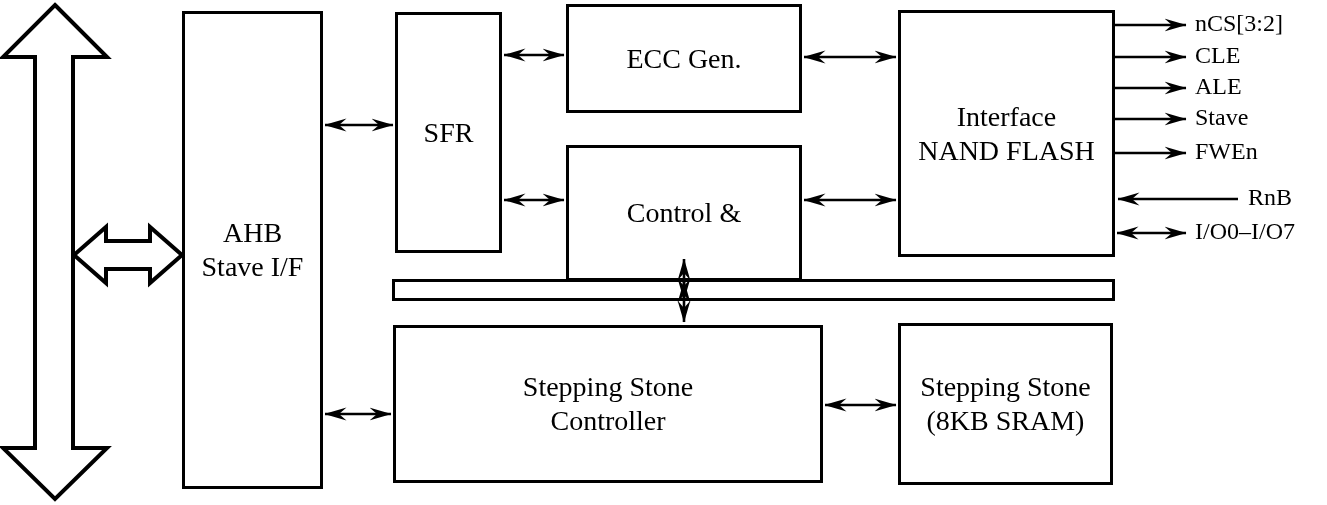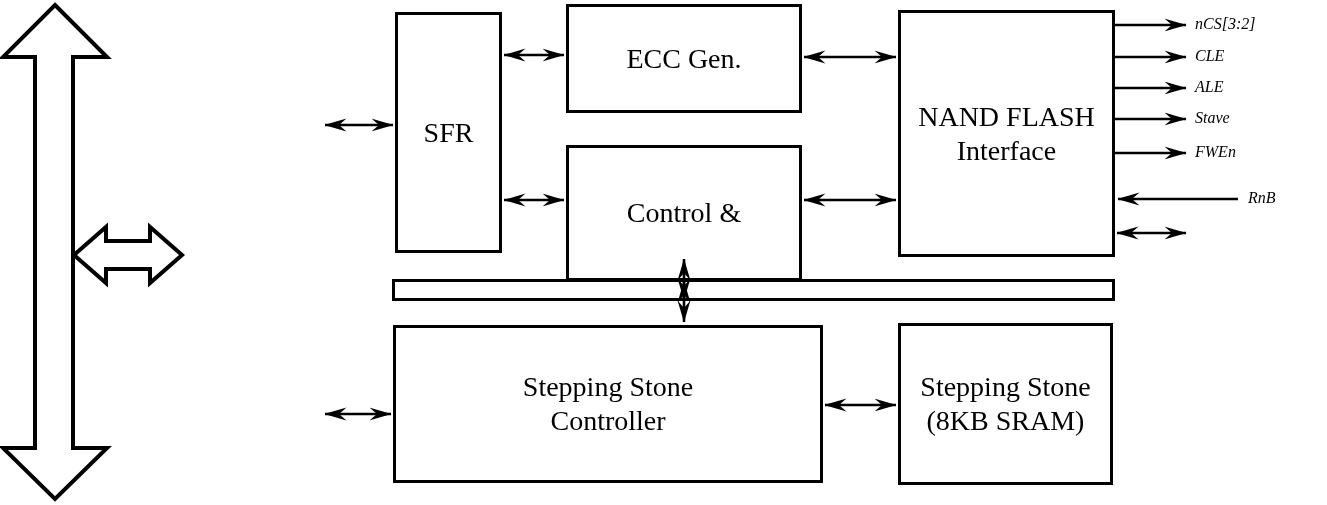--- a/index.html
+++ b/index.html
@@ -11,52 +11,56 @@
   .block{
     position:absolute;box-sizing:border-box;border:3px solid #000;background:#fff;
     display:flex;flex-direction:column;align-items:center;justify-content:center;
     font-size:28px;line-height:34px;text-align:center;z-index:1;
   }
   .busbar{
     position:absolute;box-sizing:border-box;border:3px solid #000;background:#fff;z-index:1;
   }
   .sig{
     position:absolute;transform:translateY(-54%);
-    font-size:16px;white-space:nowrap;z-index:3;font-style:italic;
+    font-size:24px;white-space:nowrap;z-index:3;
   }
   .sysbus-label{
     position:absolute;left:56px;top:255px;
     transform:translate(-50%,-50%) rotate(-90deg);
     font-size:27px;letter-spacing:1px;white-space:nowrap;z-index:2;
   }
   svg.overlay{position:absolute;left:0;top:0;z-index:2;}
   svg.overlay .conn{stroke:#000;stroke-width:2.6px;fill:none;}
   svg.overlay .outline{fill:#fff;stroke:#000;stroke-width:4px;stroke-linejoin:miter;}
 </style>
 </head>
 <body>
 
 <div class="canvas">
 
+  <div class="block" style="left:182px;top:11px;width:141px;height:478px">
+    <div>AHB</div>
+    <div>Stave I/F</div>
+  </div>
 
   <div class="block" style="left:395px;top:12px;width:107px;height:241px">
     <div>SFR</div>
   </div>
 
   <div class="block" style="left:566px;top:4px;width:236px;height:109px">
     <div>ECC Gen.</div>
   </div>
 
   <div class="block" style="left:566px;top:145px;width:236px;height:136px">
     <div>Control &amp;</div>
   </div>
 
   <div class="block" style="left:898px;top:10px;width:217px;height:247px">
+    <div>Interface</div>
     <div>NAND FLASH</div>
-    <div>Interface</div>
   </div>
 
   <div class="busbar" style="left:392px;top:279px;width:723px;height:22px"></div>
 
   <div class="block" style="left:393px;top:325px;width:430px;height:158px">
     <div>Stepping Stone</div>
     <div>Controller</div>
   </div>
 
   <div class="block" style="left:898px;top:323px;width:215px;height:162px">
@@ -65,20 +69,21 @@
   </div>
 
   <div class="sysbus-label">SYSTEM BUS</div>
 
   <div class="sig" style="top:25px;left:1195px">nCS[3:2]</div>
   <div class="sig" style="top:57px;left:1195px">CLE</div>
   <div class="sig" style="top:88px;left:1195px">ALE</div>
   <div class="sig" style="top:119px;left:1195px">Stave</div>
   <div class="sig" style="top:153px;left:1195px">FWEn</div>
   <div class="sig" style="top:199px;left:1248px">RnB</div>
+  <div class="sig" style="top:233px;left:1195px">I/O0–I/O7</div>
 
   <svg class="overlay" width="1327" height="505" viewBox="0 0 1327 505">
     <defs>
       <marker id="ah" viewBox="0 0 22 14" refX="21.5" refY="7" markerWidth="22" markerHeight="14" markerUnits="userSpaceOnUse" orient="auto-start-reverse">
         <path d="M22,7 L0,0.6 L7.5,7 L0,13.4 Z" fill="#000"></path>
       </marker>
     </defs>
 
     <polygon class="outline" points="55,5 107,57 73,57 73,448 107,448 55,499 3,448 35,448 35,57 3,57"></polygon>
 

